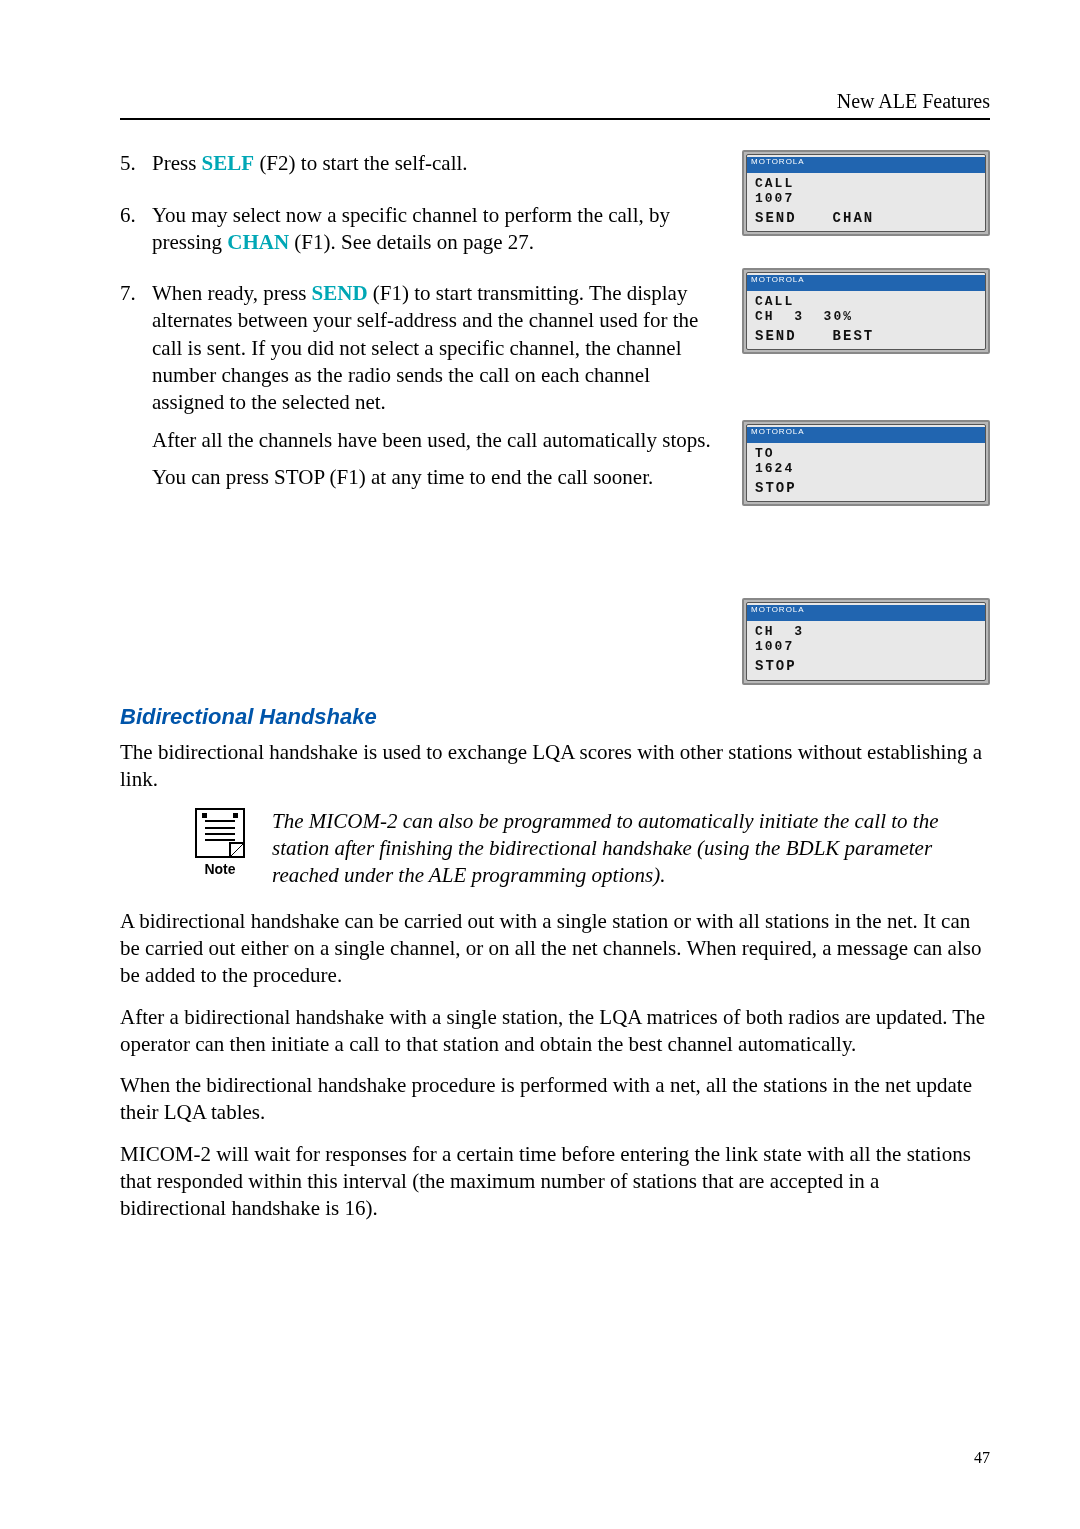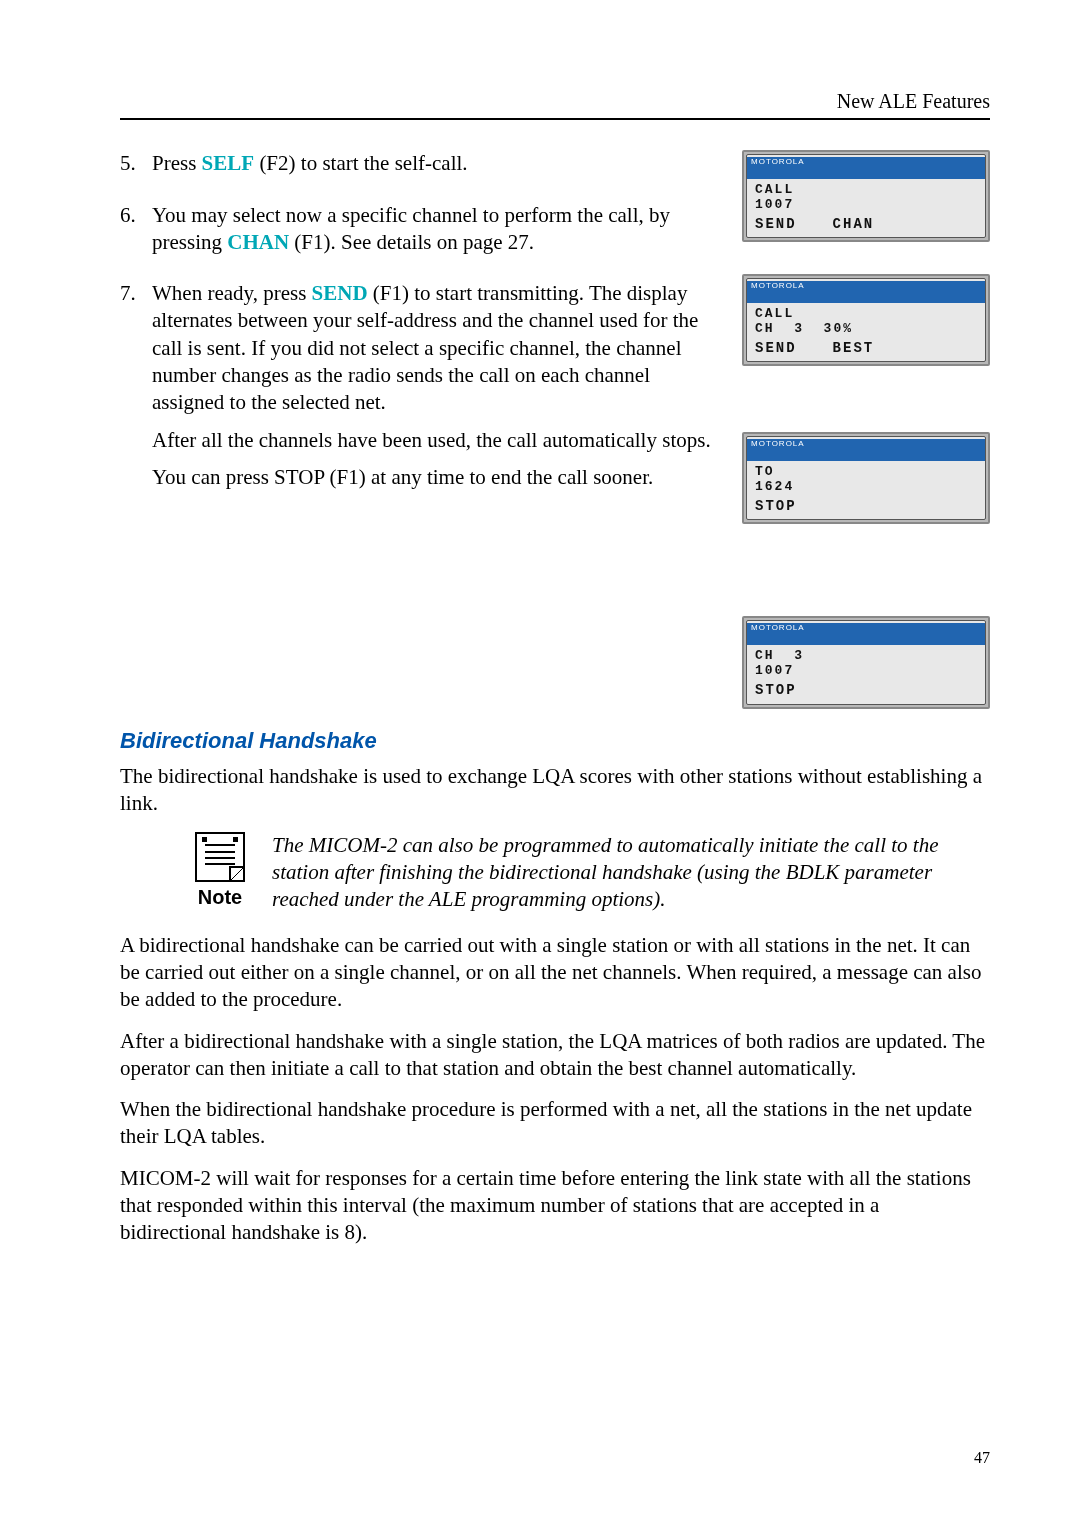--- a/index.html
+++ b/index.html
@@ -113,21 +113,21 @@
     position: absolute;
     bottom: 0; right: 0;
     width: 12px; height: 12px;
     background: linear-gradient(135deg, #fff 0 48%, #000 48% 52%, #fff 52% 100%);
     border-left: 2px solid #000;
     border-top: 2px solid #000;
   }
   .note-label {
     font-family: Arial, Helvetica, sans-serif;
     font-weight: bold;
-    font-size: 20px;
+    font-size: 14px;
   }
   .note-text {
     font-style: italic;
     flex: 1 1 auto;
   }
   
   .lcd-spacer-sm { height: 12px; }
   .lcd-spacer-md { height: 46px; }
   .lcd-spacer-lg { height: 72px; }
   .lcd {
@@ -144,21 +144,21 @@
   }
   .lcd-brand {
     background: #2165b0;
     color: #fff;
     font-family: Arial, sans-serif;
     font-size: 8px;
     letter-spacing: 1px;
     padding: 0 4px;
     margin-bottom: 2px;
     line-height: 10px;
-    height: 22px;
+    height: 16px;
     text-align: left;
   }
   .lcd-body {
     font-family: "Courier New", monospace;
     font-size: 13px;
     font-weight: bold;
     letter-spacing: 2px;
     color: #111;
     padding: 2px 8px 2px 8px;
     line-height: 1.15;
@@ -277,15 +277,15 @@
         <span class="line"></span>
     </div>
     <div class="note-label">Note</div>
   </div>
   <div class="note-text">The MICOM-2 can also be programmed to automatically initiate the call to the station after finishing the bidirectional handshake (using the BDLK parameter reached under the ALE programming options).</div>
 </div>
 
 <p class="para">A bidirectional handshake can be carried out with a single station or with all stations in the net. It can be carried out either on a single channel, or on all the net channels. When required, a message can also be added to the procedure.</p>
 <p class="para">After a bidirectional handshake with a single station, the LQA matrices of both radios are updated. The operator can then initiate a call to that station and obtain the best channel automatically.</p>
 <p class="para">When the bidirectional handshake procedure is performed with a net, all the stations in the net update their LQA tables.</p>
-<p class="para">MICOM-2 will wait for responses for a certain time before entering the link state with all the stations that responded within this interval (the maximum number of stations that are accepted in a bidirectional handshake is 8).</p>
+<p class="para">MICOM-2 will wait for responses for a certain time before entering the link state with all the stations that responded within this interval (the maximum number of stations that are accepted in a bidirectional handshake is 16).</p>
 
 <div class="page-num">47</div>
 
 </body></html>

